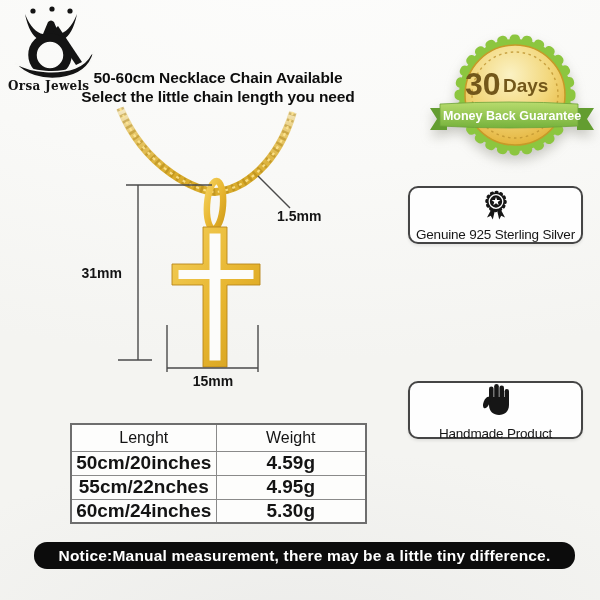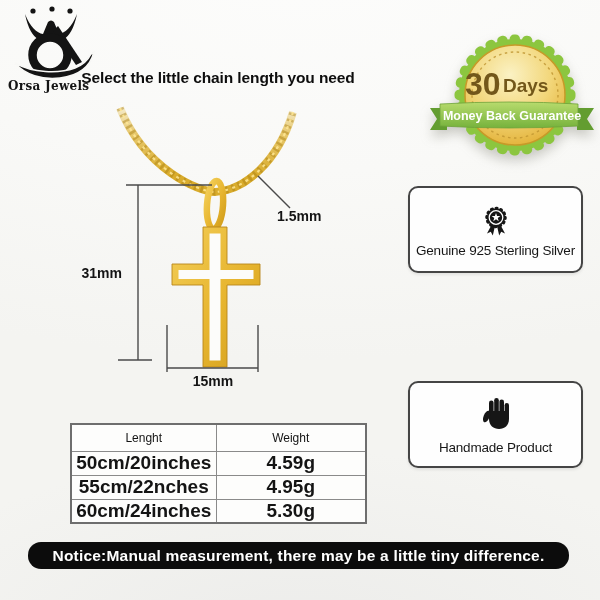--- a/index.html
+++ b/index.html
@@ -31,45 +31,45 @@
   .badge-svg { left:427px; top:16px; filter:drop-shadow(0 6px 6px rgba(110,110,95,.35)); }
 
   
   .dim-label { font-size:14px; font-weight:bold; color:#141414; white-space:nowrap; }
   .dim-h { left:58px; top:265px; width:64px; text-align:right; }
   .dim-w { left:167px; top:373px; width:92px; text-align:center; }
   .dim-t { left:277px; top:208px; }
 
   
   .feature-box {
-    left:408px; width:175px; height:87px; background:#fefefe;
+    left:408px; width:175px; height:58px; background:#fefefe;
     border:2px solid #454545; border-radius:10px;
     display:flex; flex-direction:column; align-items:center; justify-content:center;
     gap:3px; box-shadow:0 2px 3px rgba(0,0,0,.08);
   }
   .feature-box .f-icon { height:38px; display:flex; align-items:flex-end; }
   .feature-box .f-label {
     font-size:13.5px; color:#171717; letter-spacing:-0.2px; white-space:nowrap;
   }
 
   
   .size-table {
     left:70px; top:423px; width:295px; border-collapse:collapse;
     background:#fdfdfc; table-layout:fixed;
   }
   .size-table th, .size-table td {
     border:1px solid #8a8a8a; text-align:center; color:#141414;
   }
-  .size-table th { height:27px; font-size:12px; font-weight:normal; }
+  .size-table th { height:27px; font-size:16px; font-weight:normal; }
   .size-table td { height:24px; font-size:19px; font-weight:bold;margin-top:24px; }
   .size-table { border:2px solid #6e6e6e; outline:none; }
 
   
   .notice-bar {
-    left:28px; top:542px; width:541px; height:27px; background:#0c0c0c;
+    left:34px; top:542px; width:541px; height:27px; background:#0c0c0c;
     border-radius:13px; color:#fff; font-weight:bold; font-size:15.5px;
     text-align:center; line-height:27px; white-space:nowrap; letter-spacing:0.2px;
   }
 </style>
 </head>
 <body>
 
 <div id="stage">
 
   <svg class="abs" style="left:13px; top:5px;" width="90" height="75" viewBox="0 0 90 75">
@@ -81,20 +81,21 @@
                C61,24 56,31 51,34 L25,34 C20,31 15,24 12,9 Z"></path>
       <path d="M45,21 L69,57 L63,60 L40,26 Z"></path>
     </g>
     <circle cx="37" cy="50" r="17.5" fill="none" stroke="#141414" stroke-width="8.5"></circle>
     <path d="M2,58 C20,68 45,69 62,63 C70,60 75,55 78,49 L81,47 C77,63 64,71 47,73
              C29,75 12,70 2,58 Z" fill="#141414" stroke="#f8f8f6" stroke-width="1.6"></path>
   </svg>
   <div class="abs brand-name">Orsa Jewels</div>
 
   <div class="abs header-text">
+    <div>50-60cm Necklace Chain Available</div>
     <div>Select the little chain length you need</div>
   </div>
 
   <svg class="abs badge-svg" width="170" height="148" viewBox="0 0 170 148">
     <defs>
       <radialGradient id="goldDisc" cx="45%" cy="30%" r="75%">
         <stop offset="0%" stop-color="#FBF2C4"></stop>
         <stop offset="55%" stop-color="#F2D679"></stop>
         <stop offset="100%" stop-color="#E2AF34"></stop>
       </radialGradient>

